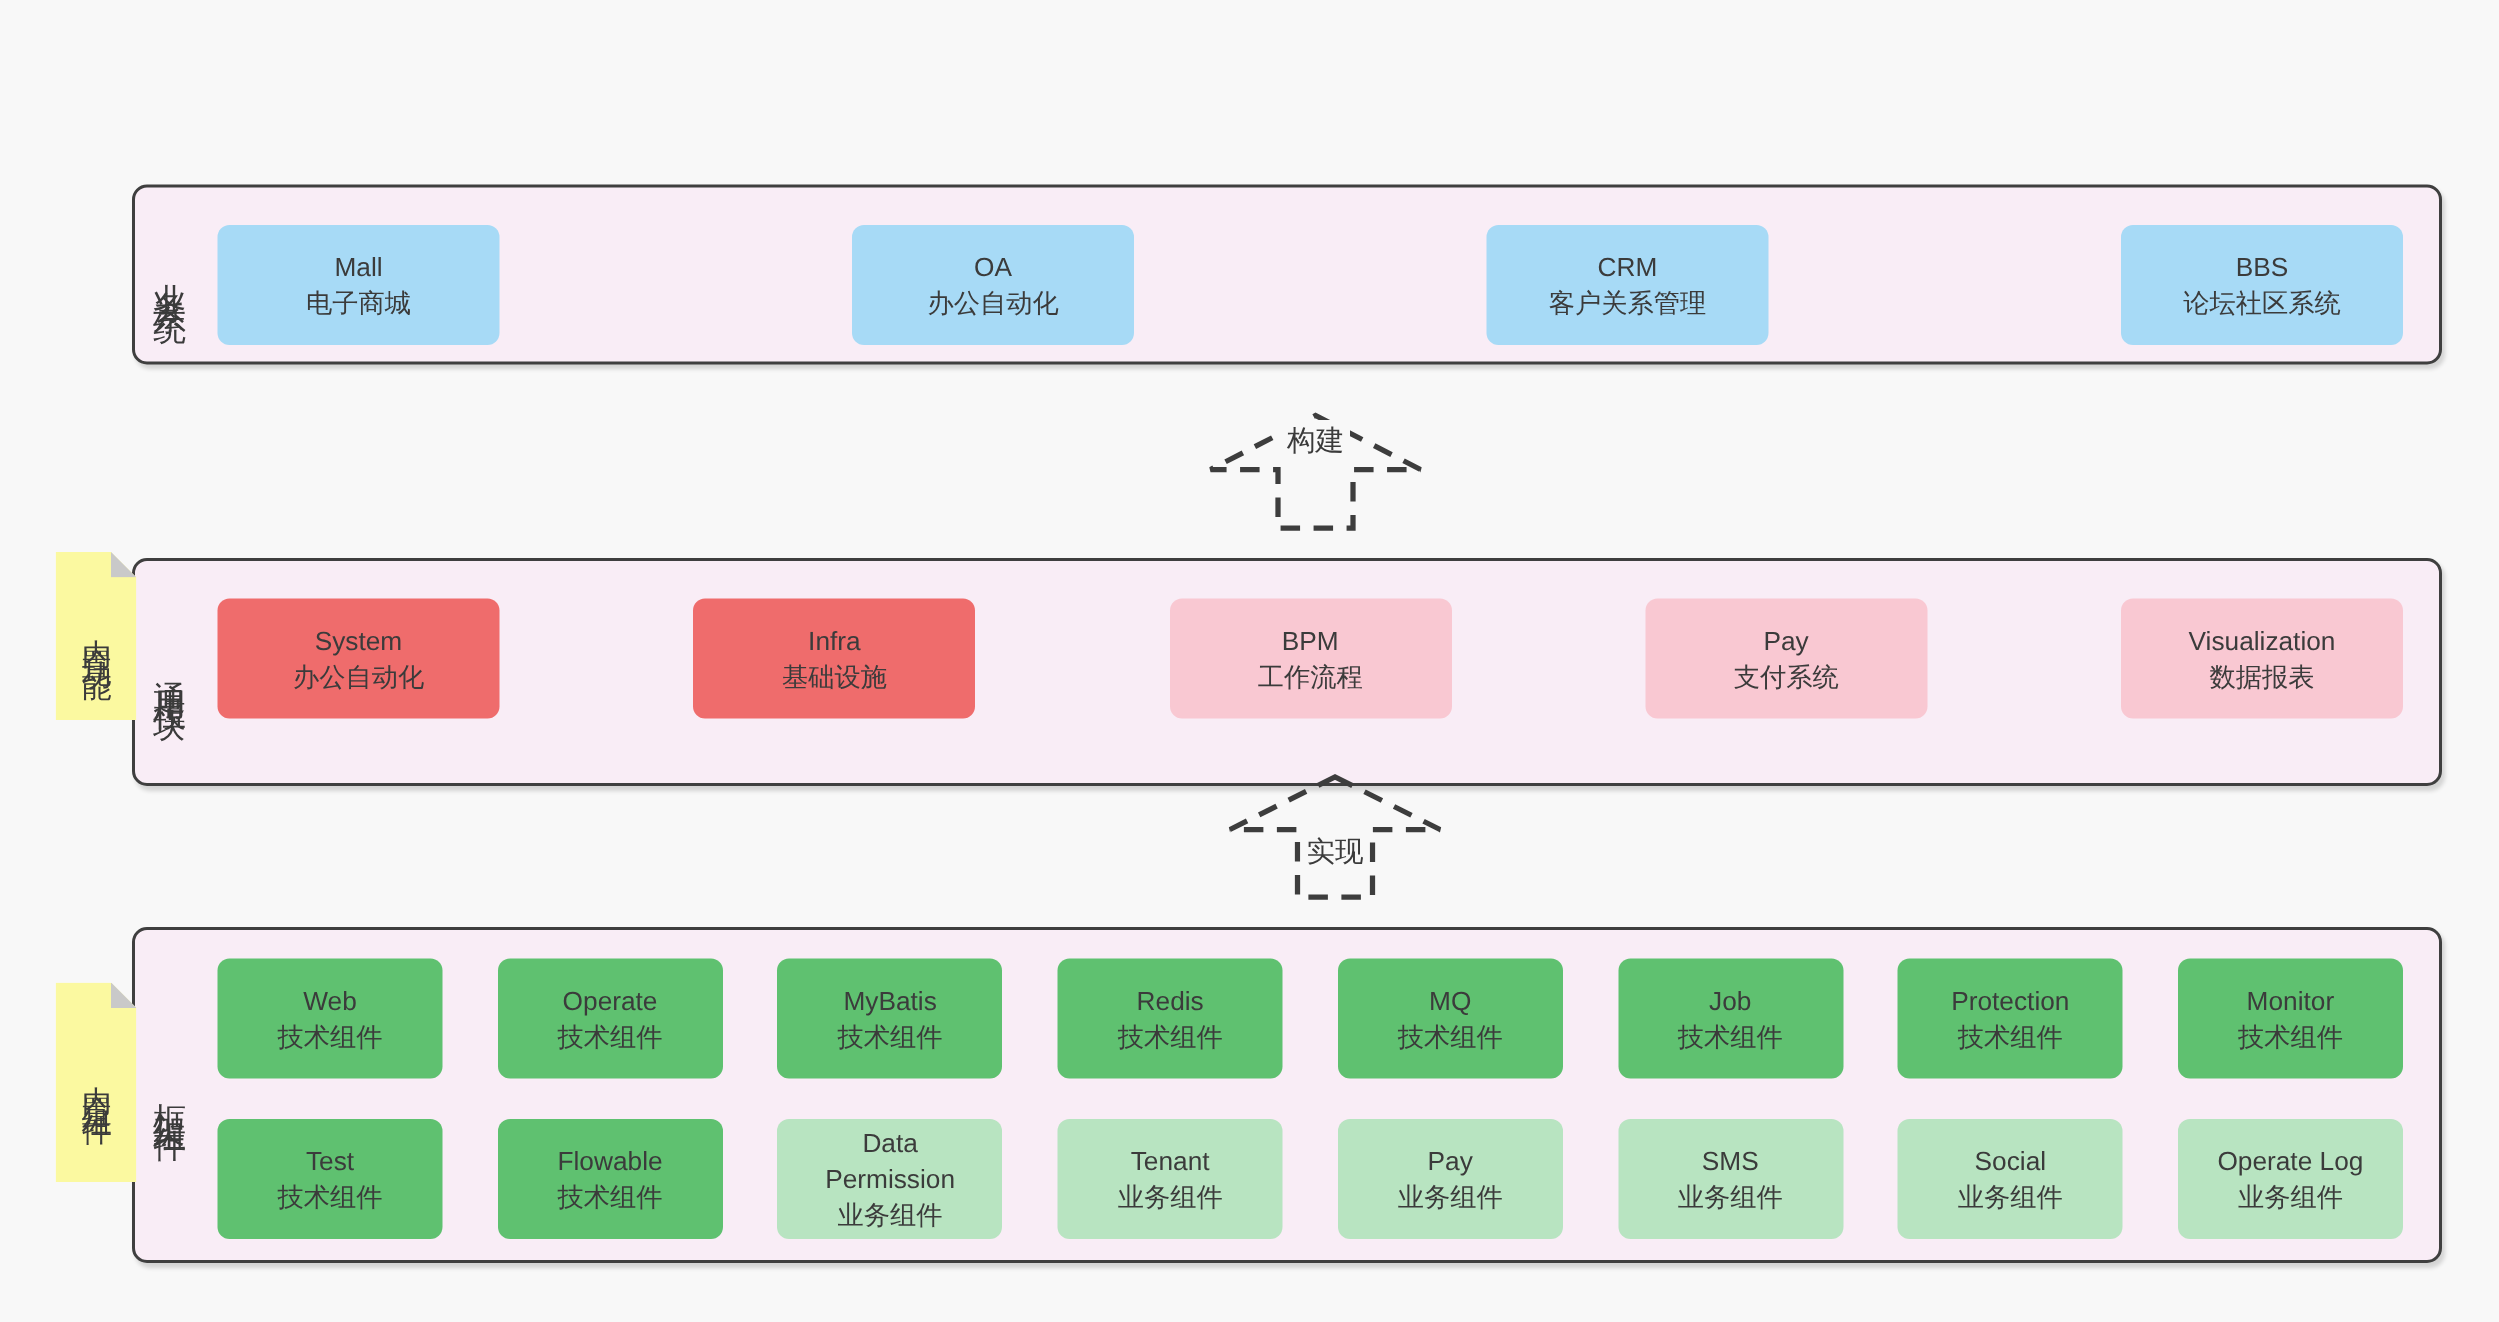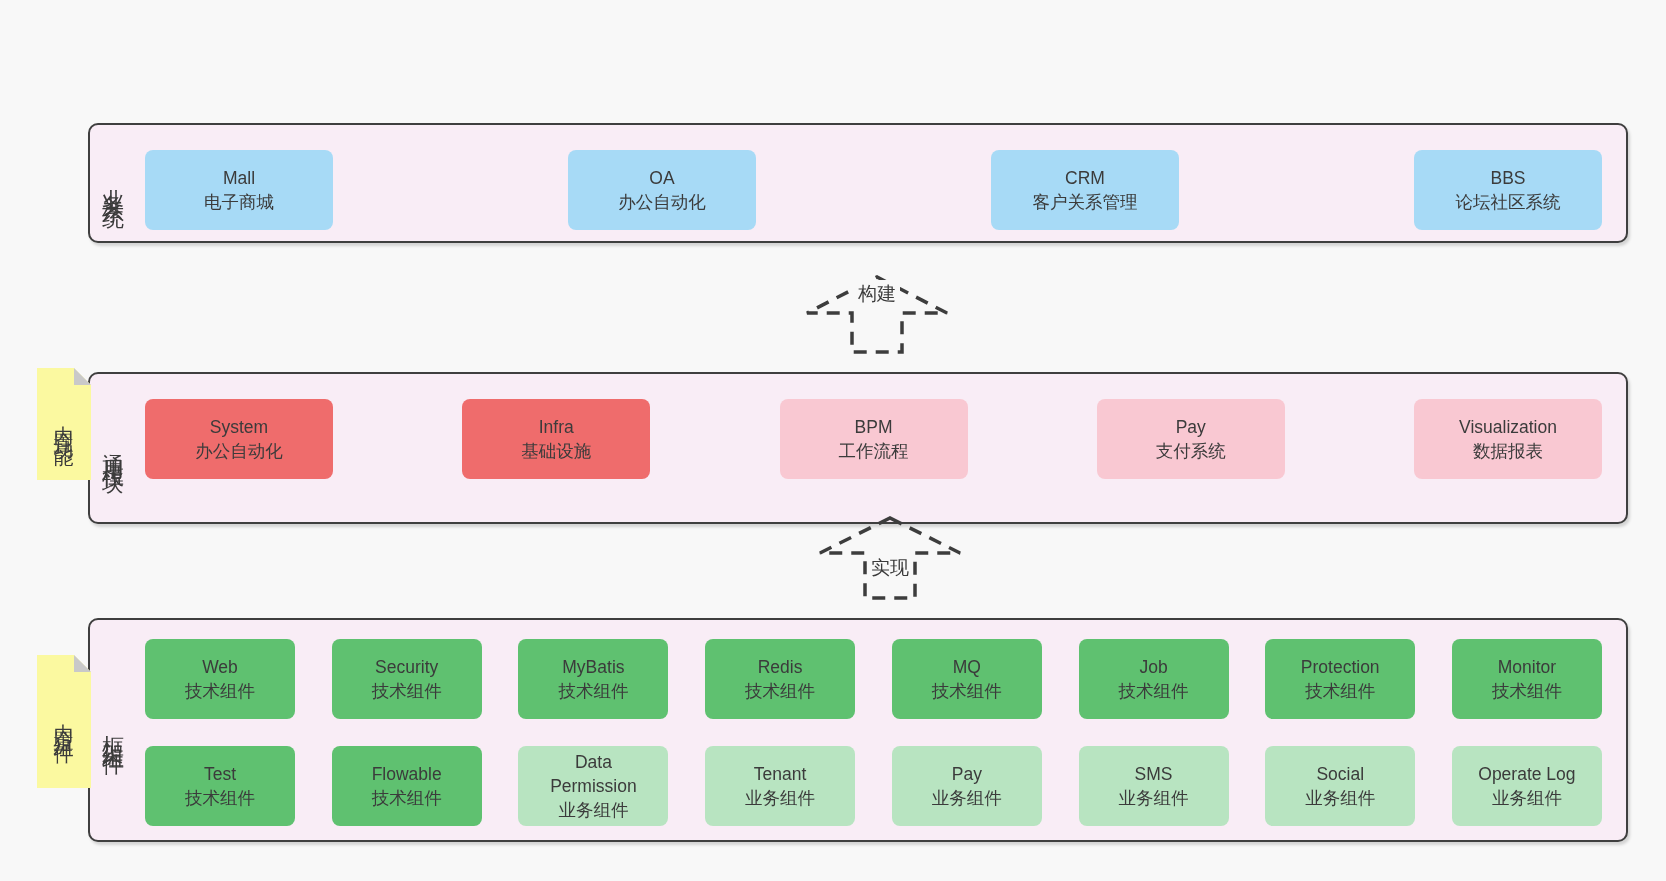--- a/index.html
+++ b/index.html
@@ -152,21 +152,21 @@
 
   <div class="section sec3">
     <div class="vlabel">框架组件</div>
     <div class="rows">
         <div class="row">
           <div class="box green">
             <div class="en">Web</div>
             <div class="zh">技术组件</div>
           </div>
           <div class="box green">
-            <div class="en">Security</div>
+            <div class="en">Operate</div>
             <div class="zh">技术组件</div>
           </div>
           <div class="box green">
             <div class="en">MyBatis</div>
             <div class="zh">技术组件</div>
           </div>
           <div class="box green">
             <div class="en">Redis</div>
             <div class="zh">技术组件</div>
           </div>

